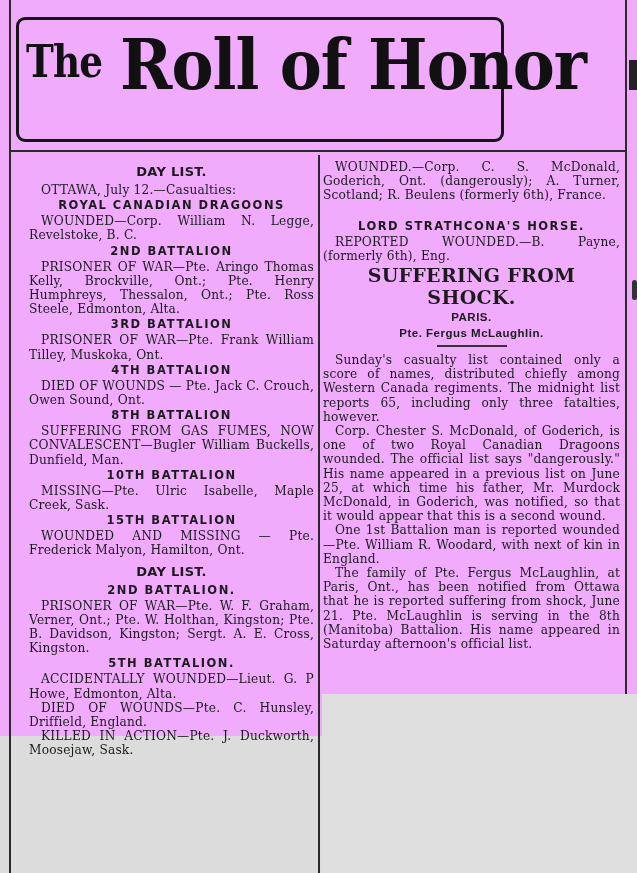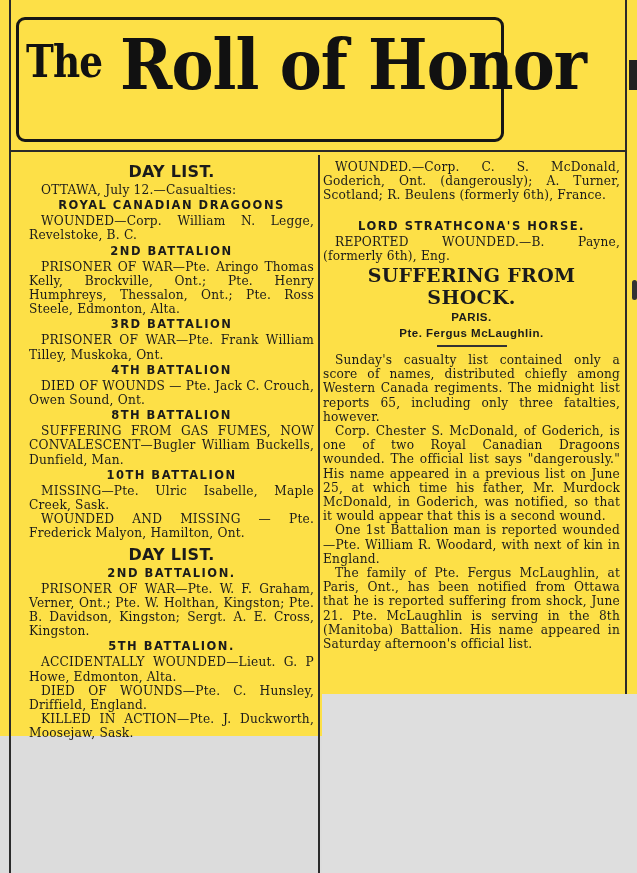--- a/index.html
+++ b/index.html
@@ -5,42 +5,42 @@
     html, body { margin: 0; padding: 0; }
     body {
       width: 637px; height: 873px; overflow: hidden;
       background: #dcdcdc;
       position: relative;
       font-family: "DejaVu Serif", "Liberation Serif", serif;
       color: #1b1b1b;
     }
     .paper {
       position: absolute; left: 0; top: 0; width: 637px; height: 736px;
-      background: #fde047;
+      background: #f0abfc;
     }
     .rule-v { position: absolute; background: #2a2a2a; }
     .rule-h { position: absolute; background: #2a2a2a; }
     .masthead {
       position: absolute; left: 16px; top: 17px; width: 488px; height: 125px;
       border: 3px solid #161616; border-radius: 9px;
       box-sizing: border-box;
     }
     .title {
       position: absolute; left: 26px; top: 30px;
       font-family: "DejaVu Serif", serif; font-weight: bold;
       color: #111; white-space: nowrap; letter-spacing: -1px;
     }
     .title .the { font-size: 44px; vertical-align: top; display: inline-block; margin-top: 6px; transform: scaleX(0.85); transform-origin: left; }
     .title .main { font-size: 70px; display: inline-block; transform: scaleX(0.9); transform-origin: left; line-height: 1; }
     .col { position: absolute; font-size: 12.2px; line-height: 14.2px; }
     .col-left { left: 29px; top: 160px; width: 285px; }
     .col-right { left: 323px; top: 160px; width: 297px; }
     .day-head {
       text-align: center; font-family: "DejaVu Sans", sans-serif; font-weight: bold;
-      font-size: 16px; line-height: 20px; margin: 2px 0 1px; letter-spacing: 0.3px;
+      font-size: 13px; line-height: 20px; margin: 2px 0 1px; letter-spacing: 0.3px;
     }
     .sub-head {
       text-align: center; font-family: "DejaVu Sans", sans-serif; font-weight: bold;
       font-size: 11.5px; line-height: 15px; letter-spacing: 1.5px; margin: 1px 0 1px;
     }
     .para { text-align: justify; text-indent: 12px; margin: 0; letter-spacing: 0.2px; }
     .big-head {
       text-align: center; font-family: "DejaVu Serif", serif; font-weight: bold;
       font-size: 19px; line-height: 22px; letter-spacing: 0.3px; margin: 1px 0;
     }
@@ -90,20 +90,21 @@
 
     <div class="sub-head">4TH BATTALION</div>
     <p class="para">DIED OF WOUNDS — Pte. Jack C. Crouch, Owen Sound, Ont.</p>
 
     <div class="sub-head">8TH BATTALION</div>
     <p class="para">SUFFERING FROM GAS FUMES, NOW CONVALESCENT—Bugler William Buckells, Dunfield, Man.</p>
 
     <div class="sub-head">10TH BATTALION</div>
     <p class="para">MISSING—Pte. Ulric Isabelle, Maple Creek, Sask.</p>
 
+    <div class="sub-head">15TH BATTALION</div>
     <p class="para">WOUNDED AND MISSING — Pte. Frederick Malyon, Hamilton, Ont.</p>
 
     <div class="day-head" style="margin-top:4px;">DAY LIST.</div>
 
     <div class="sub-head">2ND BATTALION.</div>
     <p class="para">PRISONER OF WAR—Pte. W. F. Graham, Verner, Ont.; Pte. W. Holthan, Kingston; Pte. B. Davidson, Kingston; Sergt. A. E. Cross, Kingston.</p>
 
     <div class="sub-head">5TH BATTALION.</div>
     <p class="para">ACCIDENTALLY WOUNDED—Lieut. G. P Howe, Edmonton, Alta.</p>
     <p class="para">DIED OF WOUNDS—Pte. C. Hunsley, Driffield, England.</p>

